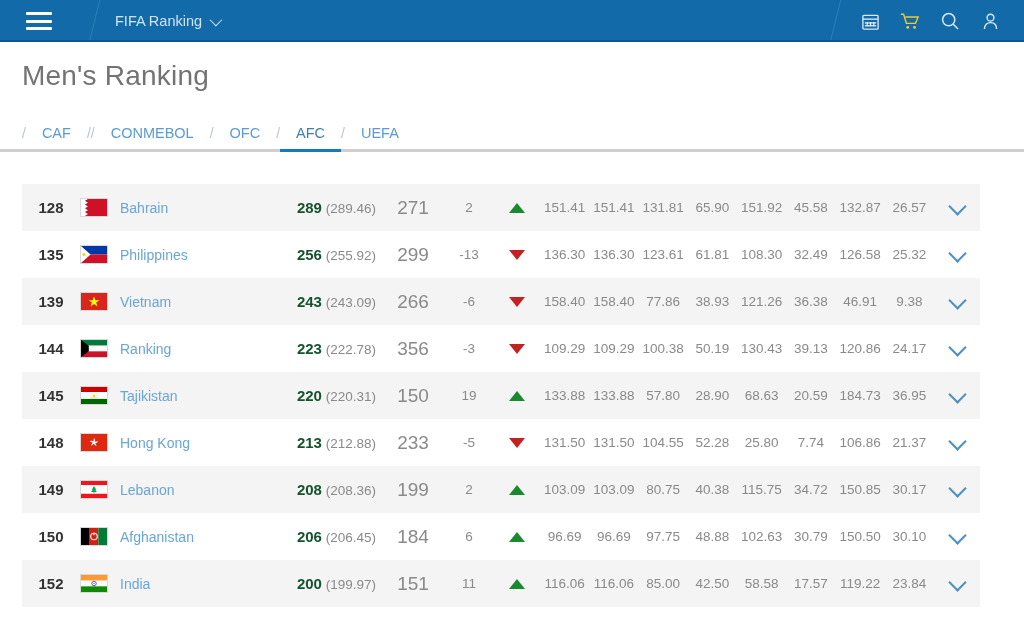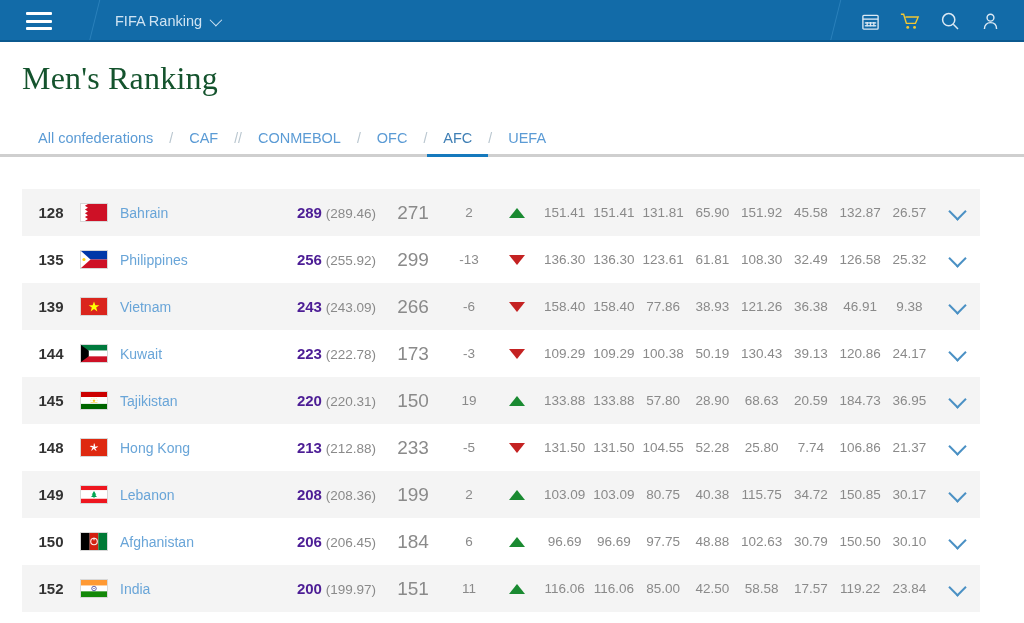--- a/index.html
+++ b/index.html
@@ -58,22 +58,22 @@
   .tb-divider { width:1px; height:42px; background:#2a80ba; transform: skewX(-14deg); margin-right: 14px;}
   .tb-icon {
     width: 40px; height: 42px; display:flex; align-items:center; justify-content:center;
     cursor:pointer;
   }
   .tb-icon:last-child { margin-right: 14px; }
 
   
   .page-head { padding: 18px 0 0 22px; }
   .page-title {
-    font-size: 32px; font-weight: 300; color: #14532d; letter-spacing: .2px;
-    font-family: Liberation Serif, serif;
+    font-size: 28px; font-weight: 300; color: #737373; letter-spacing: .2px;
+    font-family: Liberation Sans, sans-serif;
   }
 
   
   .conf-bar {
     margin-top: 20px; padding-left: 22px;
     display:flex; align-items: flex-end; gap: 0px;
     position: relative; height: 40px;
   }
   .conf-bar::after {
     content:""; position:absolute; left:0; right:0; bottom:0;
@@ -106,21 +106,21 @@
   .c-team   { width: 142px; }
   .c-points { width: 120px; text-align:right; white-space:nowrap; padding-right: 6px;}
   .c-prev   { width: 62px;  text-align:center; font-size:19px; color:#8a8a8a; }
   .c-delta  { width: 50px;  text-align:center; font-size:13.5px; color:#8a8a8a; }
   .c-arrow  { width: 46px;  text-align:center; }
   .c-num    { text-align:center; font-size:13.5px; color:#8a8a8a; white-space:nowrap;}
   .c-chev   { width: 46px;  text-align:center; }
 
   .team-link { font-size:14px; color:#69a5d8; cursor:pointer; }
 
-  .points-main { font-size:15px; font-weight:bold; color:#4c1d95; }
+  .points-main { font-size:15px; font-weight:bold; color:#14532d; }
   .points-sub  { font-size:13.5px; color:#8a8a8a; }
 
   .tri-up {
     display:inline-block; width:0; height:0;
     border-left:8px solid transparent; border-right:8px solid transparent;
     border-bottom:10px solid #1a8a31;
   }
   .tri-down {
     display:inline-block; width:0; height:0;
     border-left:8px solid transparent; border-right:8px solid transparent;
@@ -194,21 +194,20 @@
       </svg>
     </div>
   </div>
 </div>
 
 <div class="page-head">
   <div class="page-title">Men's Ranking</div>
 </div>
 
 <div class="conf-bar">
-    <div class="conf-tab">All confederations</div>
     <span class="conf-slash">/</span>
     <div class="conf-tab">CAF</div>
     <span class="conf-slash">/</span>
     <span class="conf-slash">/</span>
     <div class="conf-tab">CONMEBOL</div>
     <span class="conf-slash">/</span>
     <div class="conf-tab">OFC</div>
     <span class="conf-slash">/</span>
     <div class="conf-tab active">AFC</div>
     <span class="conf-slash">/</span>
@@ -300,23 +299,23 @@
           <td class="c-flag">
             <span class="flag">
               <span class="flag-inner"><svg viewBox="0 0 30 20" preserveAspectRatio="none" width="100%" height="100%">
         <rect width="30" height="6.67" fill="#007a3d"></rect>
         <rect y="6.67" width="30" height="6.67" fill="#fff"></rect>
         <rect y="13.34" width="30" height="6.66" fill="#ce1126"></rect>
         <path d="M0 0 L9 6.67 L9 13.34 L0 20 Z" fill="#000"></path>
       </svg></span>
             </span>
           </td>
-          <td class="c-team"><span class="team-link">Kuwait</span></td>
+          <td class="c-team"><span class="team-link">Ranking</span></td>
           <td class="c-points"><span class="points-main">223</span><span class="points-sub"> (222.78)</span></td>
-          <td class="c-prev">173</td>
+          <td class="c-prev">356</td>
           <td class="c-delta">-3</td>
           <td class="c-arrow"><span class="tri-down"></span></td>
           <td class="c-num">109.29</td>
           <td class="c-num">109.29</td>
           <td class="c-num">100.38</td>
           <td class="c-num">50.19</td>
           <td class="c-num">130.43</td>
           <td class="c-num">39.13</td>
           <td class="c-num">120.86</td>
           <td class="c-num">24.17</td>

